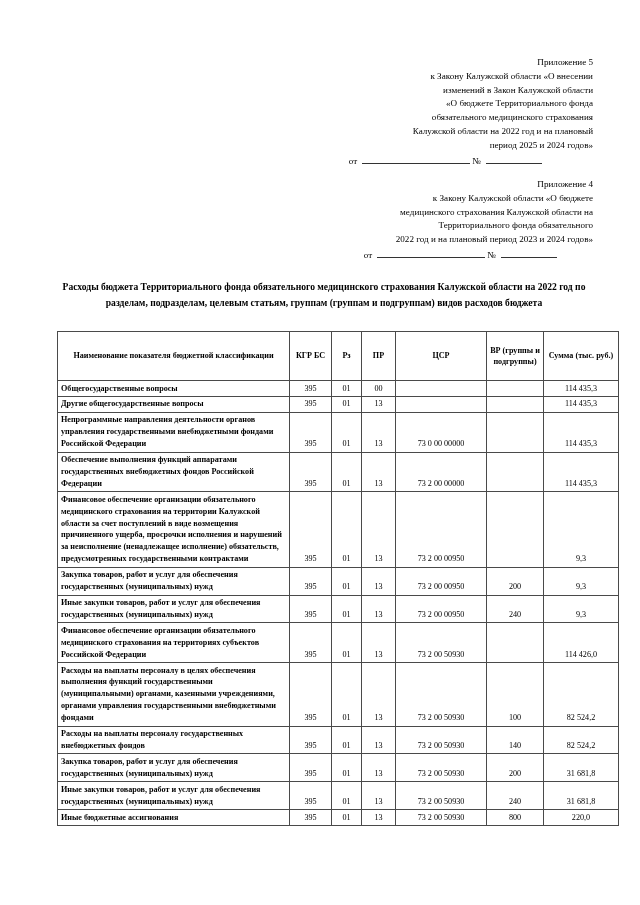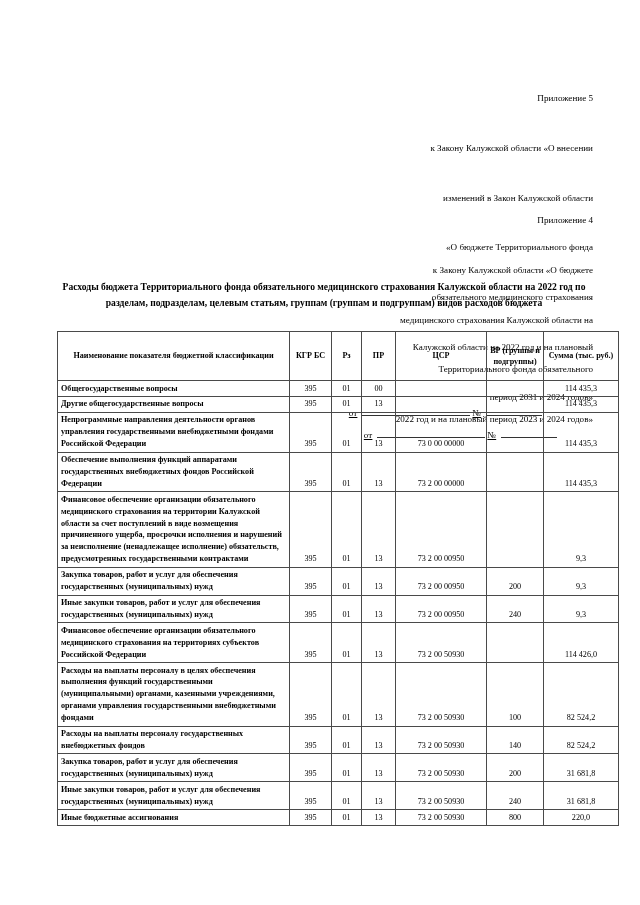--- a/index.html
+++ b/index.html
@@ -37,32 +37,31 @@
     width: 293px;
   }
   #appendix-4 {
     top: 178px;
     left: 330px;
     width: 263px;
   }
   .appendix-block .ln {
     display: block;
     white-space: nowrap;
-    margin-top: 36px;
   }
 
   
   .sign-line {
     display: block;
     text-align: center;
     margin-top: 2px;
     white-space: nowrap;
     letter-spacing: 0.1px;
   }
-  .sign-line .lbl { margin-right: 3px; text-decoration: underline; }
+  .sign-line .lbl { margin-right: 3px; }
   .rule {
     display: inline-block;
     border-bottom: 1px solid #333;
     vertical-align: baseline;
     height: 0.82em;
     margin: 0 2px;
   }
   .rule.long  { width: 108px; }
   .rule.short { width: 56px;  }
 
@@ -124,21 +123,21 @@
 
 <div class="page">
 
   <div class="appendix-block" id="appendix-5">
     <span class="ln">Приложение 5</span>
     <span class="ln">к Закону Калужской области   «О внесении</span>
     <span class="ln">изменений в Закон Калужской области</span>
     <span class="ln">«О бюджете Территориального фонда</span>
     <span class="ln">обязательного медицинского страхования</span>
     <span class="ln">Калужской области на 2022 год и на плановый</span>
-    <span class="ln">период 2031 и 2024 годов»</span>
+    <span class="ln">период 2025 и 2024 годов»</span>
     <span class="sign-line">
       <span class="lbl">от</span><span class="rule long"></span><span class="lbl">№</span><span class="rule short"></span>
     </span>
   </div>
 
   <div class="appendix-block" id="appendix-4">
     <span class="ln">Приложение 4</span>
     <span class="ln">к Закону Калужской области «О бюджете</span>
     <span class="ln">медицинского страхования Калужской области на</span>
     <span class="ln">Территориального фонда обязательного</span>

